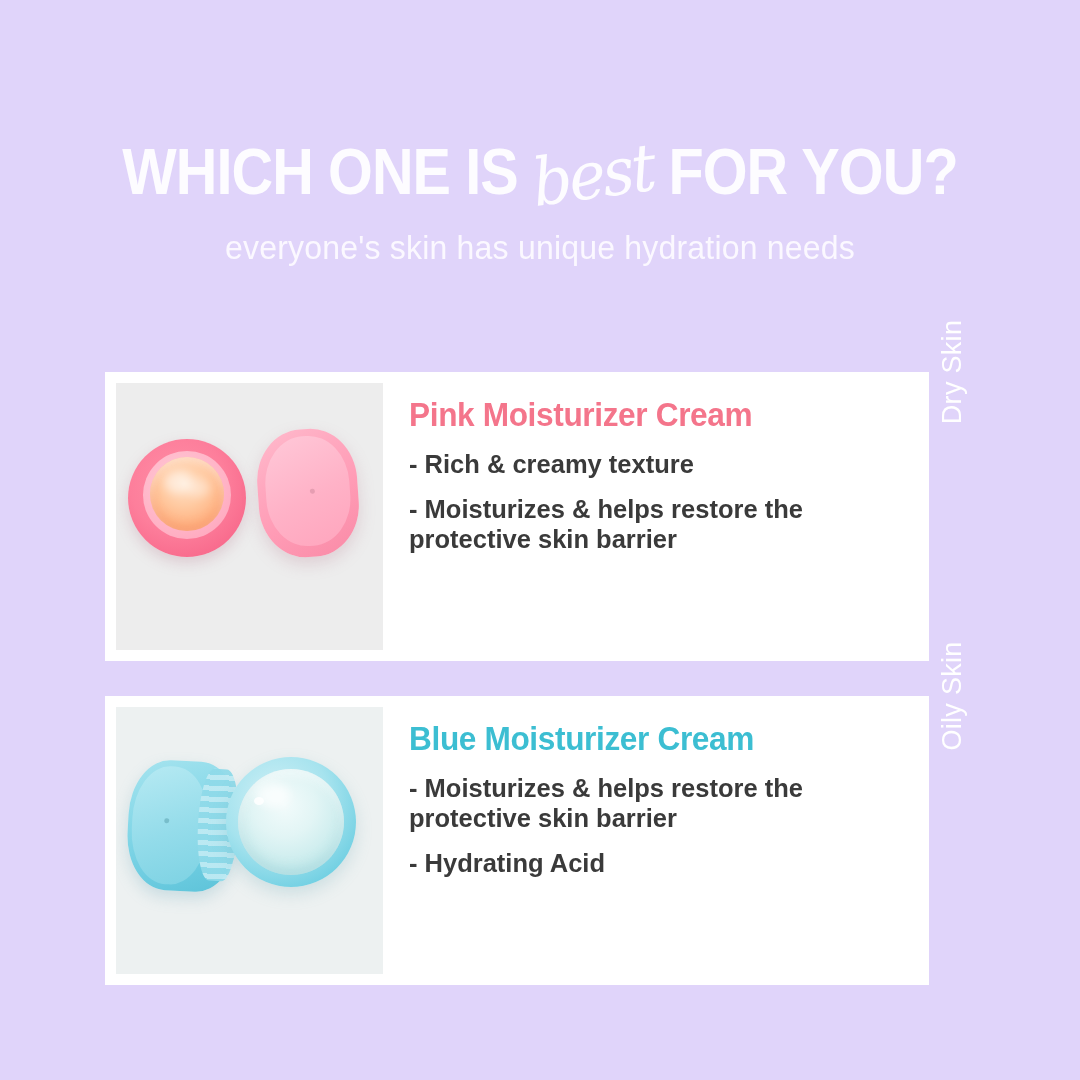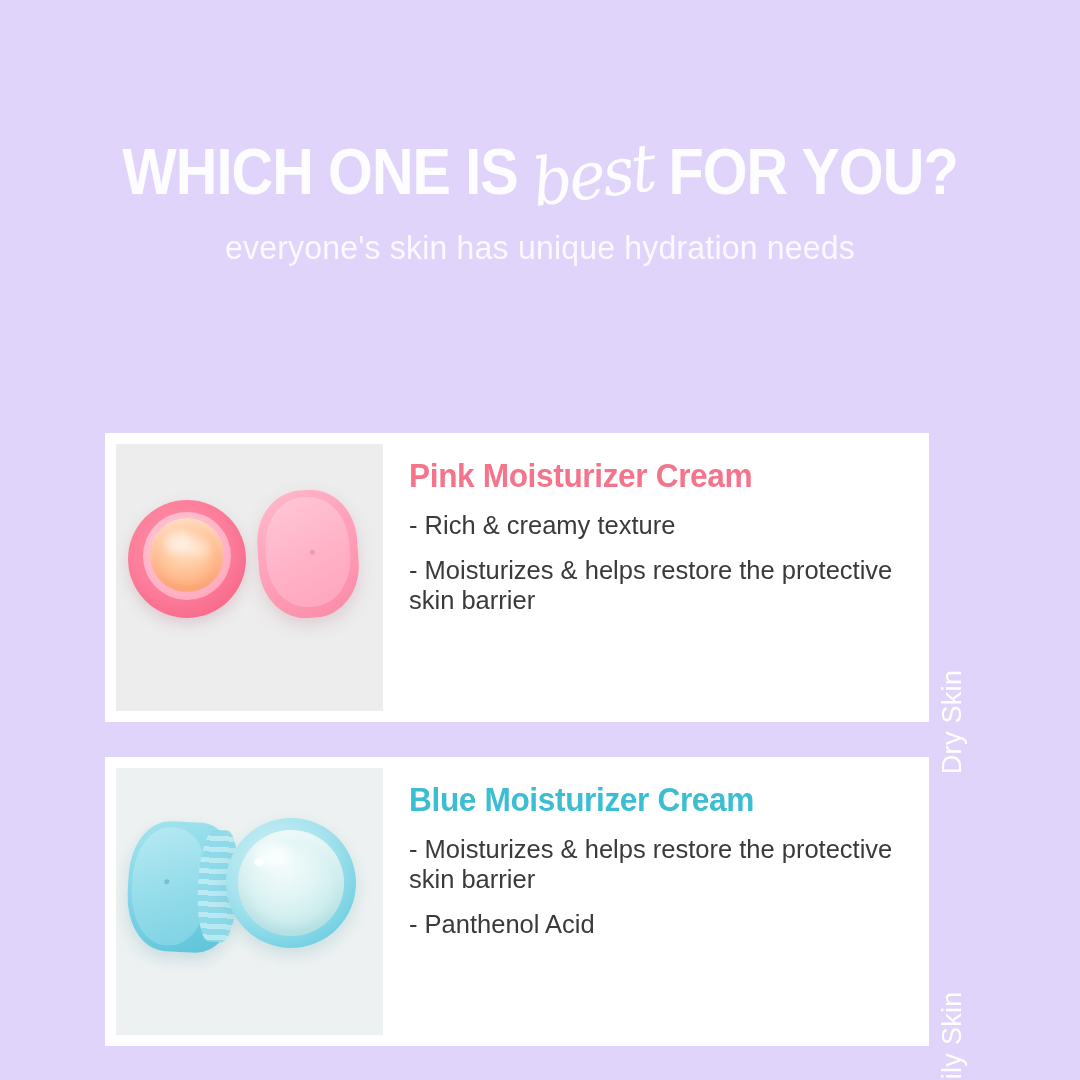--- a/index.html
+++ b/index.html
@@ -51,21 +51,22 @@
     white-space:nowrap;
   }
 
   
   .card{
     position:absolute;
     left:105px;
     width:870px;
     height:366px;
     display:flex;
-    align-items:flex-end;
+    align-items:flex-start;
+    margin-top:16px;
   }
   #card-pink{ top:356px; }
   #card-blue{ top:680px; }
 
   .card-body{
     width:824px;
     background:#FFFFFF;
     display:flex;
     align-items:flex-start;
     padding:11px;
@@ -96,20 +97,21 @@
   }
   #card-pink .card-title{ color:#F4758B; }
   #card-blue .card-title{ color:#3CBED2; }
 
   .bullet{
     color:#3A3A3A;
     font-size:25.5px;
     line-height:30px;
     margin-bottom:15px;
     max-width:505px;
+    font-weight:bold;
   }
   .bullet:last-child{ margin-bottom:0; }
 
   
   .side-tab{
     width:46px;
     flex:0 0 46px;
     border-radius:0 23px 23px 0;
     position:relative;
   }
@@ -303,19 +305,19 @@
   <div class="card-body">
     <div class="thumb blue-thumb">
       <div class="blue-lid"></div>
       <div class="blue-thread"></div>
       <div class="blue-jar"></div>
       <div class="blue-jar-gel"></div>
     </div>
     <div class="card-text">
       <div class="card-title">Blue Moisturizer Cream</div>
       <div class="bullet">- Moisturizes &amp; helps restore the protective skin barrier</div>
-      <div class="bullet">- Panthenol Acid</div>
+      <div class="bullet">- Hydrating Acid</div>
     </div>
   </div>
   <div class="side-tab" id="tab-oily">
     <span class="tab-label">Oily Skin</span>
   </div>
 </div>
 
 </body></html>

